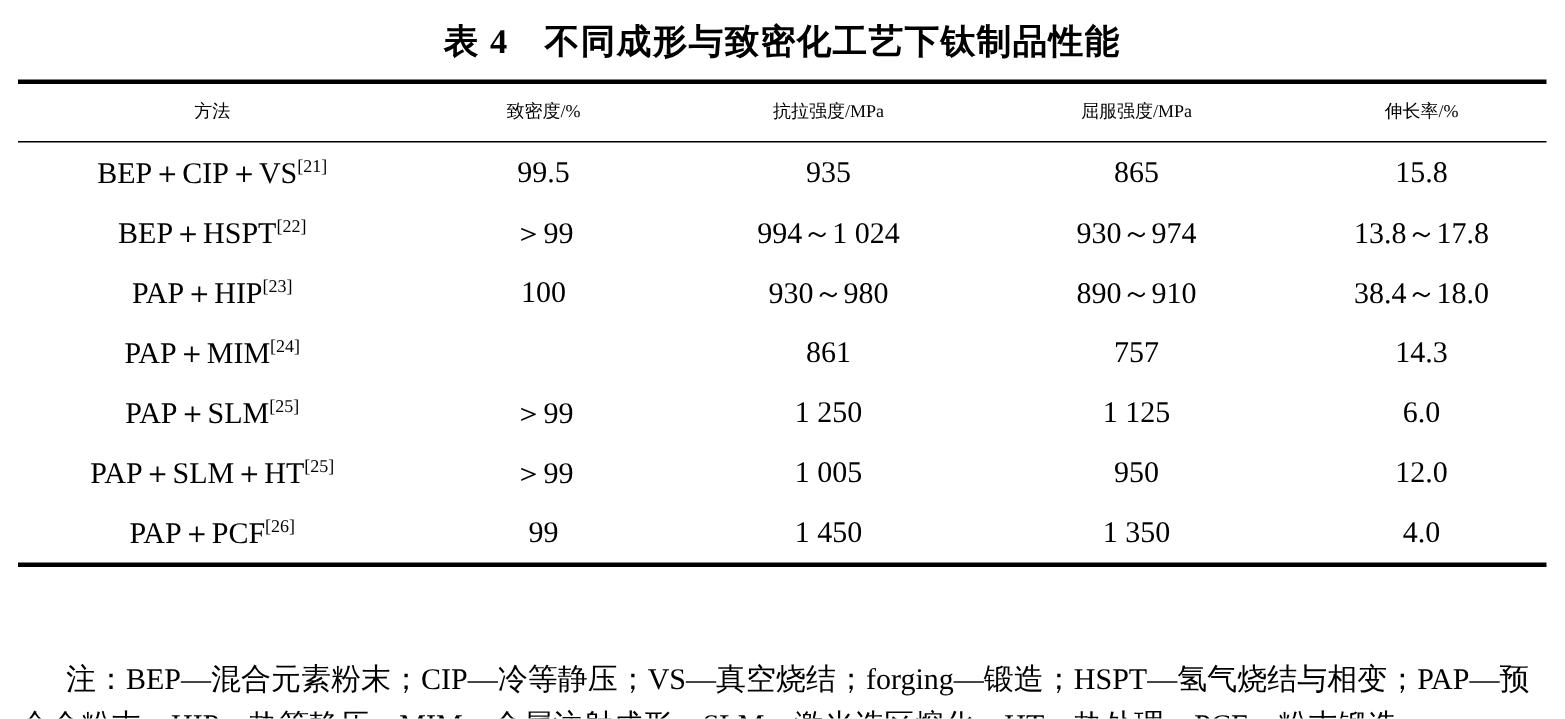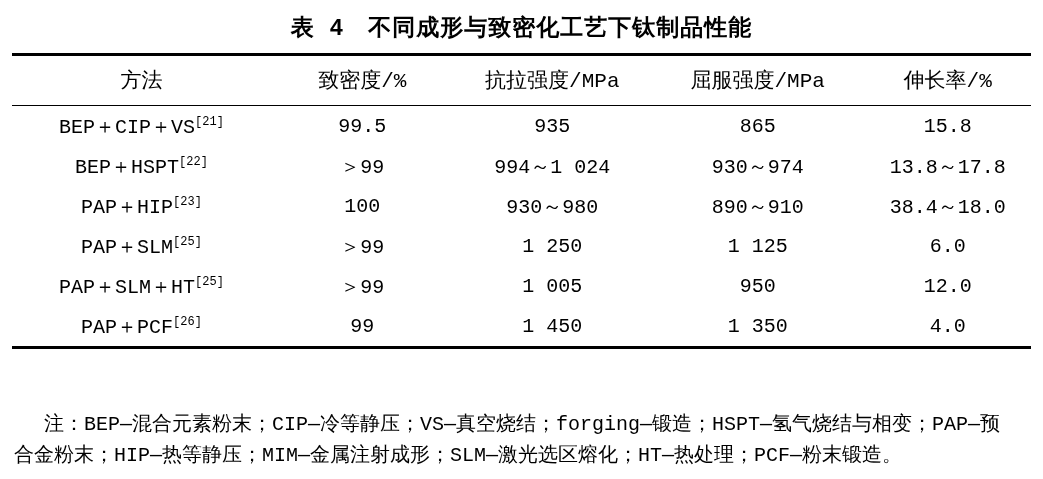--- a/index.html
+++ b/index.html
@@ -13,21 +13,20 @@
     font-family: "Liberation Serif", "DejaVu Serif", serif;
     color: #000000;
     overflow: hidden;
   }
   .page {
     width: 1043px;
     height: 479px;
     box-sizing: border-box;
     padding: 0 8px;
     position: relative;
-    font-family: Liberation Mono, monospace;
   }
   .table-title {
     text-align: center;
     font-size: 23px;
     font-weight: bold;
     letter-spacing: 1px;
     padding: 12px 0 10px 0;
   }
   .rule-top {
     border-top: 3px solid #000;
@@ -41,21 +40,21 @@
     border-top: 3px solid #000;
     margin: 0 4px;
   }
   table.data {
     width: 100%;
     border-collapse: collapse;
     table-layout: fixed;
   }
   table.data th {
     font-weight: normal;
-    font-size: 21px;
+    font-size: 12px;
     padding: 10px 0 11px 0;
     text-align: center;
   }
   table.data td {
     font-size: 20px;
     padding: 7px 0 6px 0;
     text-align: center;
     white-space: nowrap;
   }
   col.c0 { width: 26%; }
@@ -136,20 +135,27 @@
         <td>13.8～17.8</td>
       </tr>
       <tr>
         <td><span>PAP＋HIP</span><sup>[23]</sup></td>
         <td>100</td>
         <td>930～980</td>
         <td>890～910</td>
         <td>38.4～18.0</td>
       </tr>
       <tr>
+        <td><span>PAP＋MIM</span><sup>[24]</sup></td>
+        <td></td>
+        <td>861</td>
+        <td>757</td>
+        <td>14.3</td>
+      </tr>
+      <tr>
         <td><span>PAP＋SLM</span><sup>[25]</sup></td>
         <td>＞99</td>
         <td>1 250</td>
         <td>1 125</td>
         <td>6.0</td>
       </tr>
       <tr>
         <td><span>PAP＋SLM＋HT</span><sup>[25]</sup></td>
         <td>＞99</td>
         <td>1 005</td>

